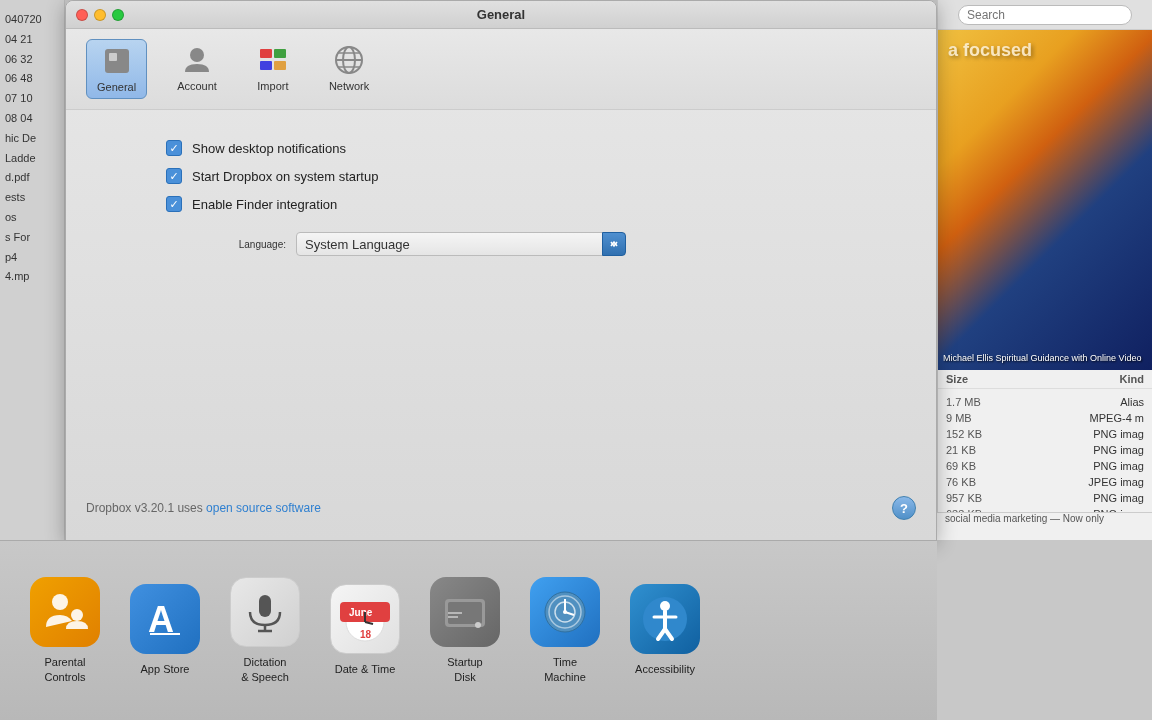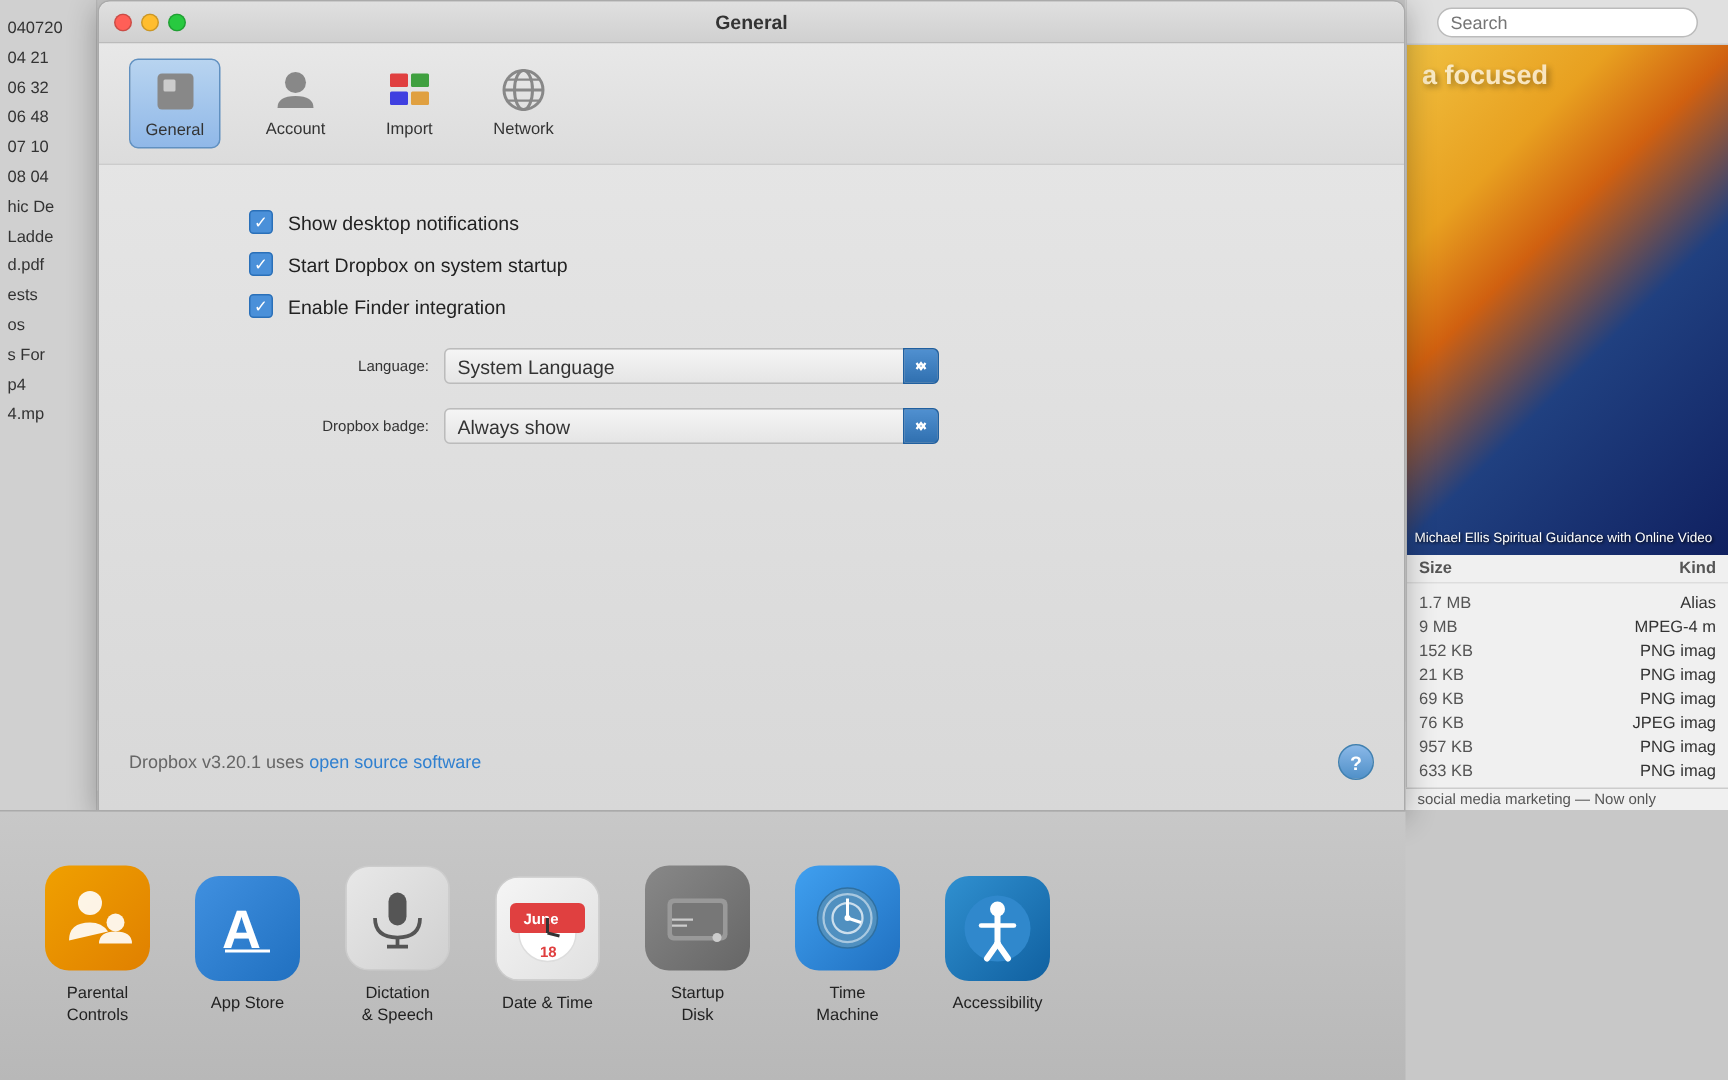--- a/index.html
+++ b/index.html
@@ -95,27 +95,26 @@
       color: #555;
       border-bottom: 1px solid #ddd;
     }
 
     
     .social-bar {
       position: absolute;
       bottom: 0;
       right: 0;
       width: 215px;
-      height: 15px;
+      height: 28px;
       background: #f0f0f0;
       border-top: 1px solid #ccc;
       font-size: 10px;
       color: #555;
       display: flex;
-      align-items: center;
       padding: 0 8px;
       overflow: hidden;
     }
 
     
     .dropbox-dialog {
       position: absolute;
       top: 0;
       left: 65px;
       right: 215px;
@@ -586,36 +585,20 @@
         </select>
         <div class="select-arrow">
           <svg width="10" height="10" viewBox="0 0 10 10">
               <path d="M2 3 L5 7 L8 3" stroke="white" stroke-width="1.5" fill="none"></path>
               <path d="M2 7 L5 3 L8 7" stroke="white" stroke-width="1.5" fill="none"></path>
             </svg>
         </div>
       </div>
     </div>
 
-    <div class="form-row">
-      <span class="form-label">Dropbox badge:</span>
-      <div class="select-wrapper">
-        <select class="select-box">
-          <option>Always show</option>
-          <option>Auto</option>
-          <option>Never show</option>
-        </select>
-        <div class="select-arrow">
-          <svg width="10" height="10" viewBox="0 0 10 10">
-              <path d="M2 3 L5 7 L8 3" stroke="white" stroke-width="1.5" fill="none"></path>
-              <path d="M2 7 L5 3 L8 7" stroke="white" stroke-width="1.5" fill="none"></path>
-            </svg>
-        </div>
-      </div>
-    </div>
   </div>
 
   <div class="footer">
     <span class="footer-text">
       <span>Dropbox v3.20.1 uses</span>
       <a class="footer-link">open source software</a>
     </span>
     <div class="help-btn">?</div>
   </div>
 </div>

